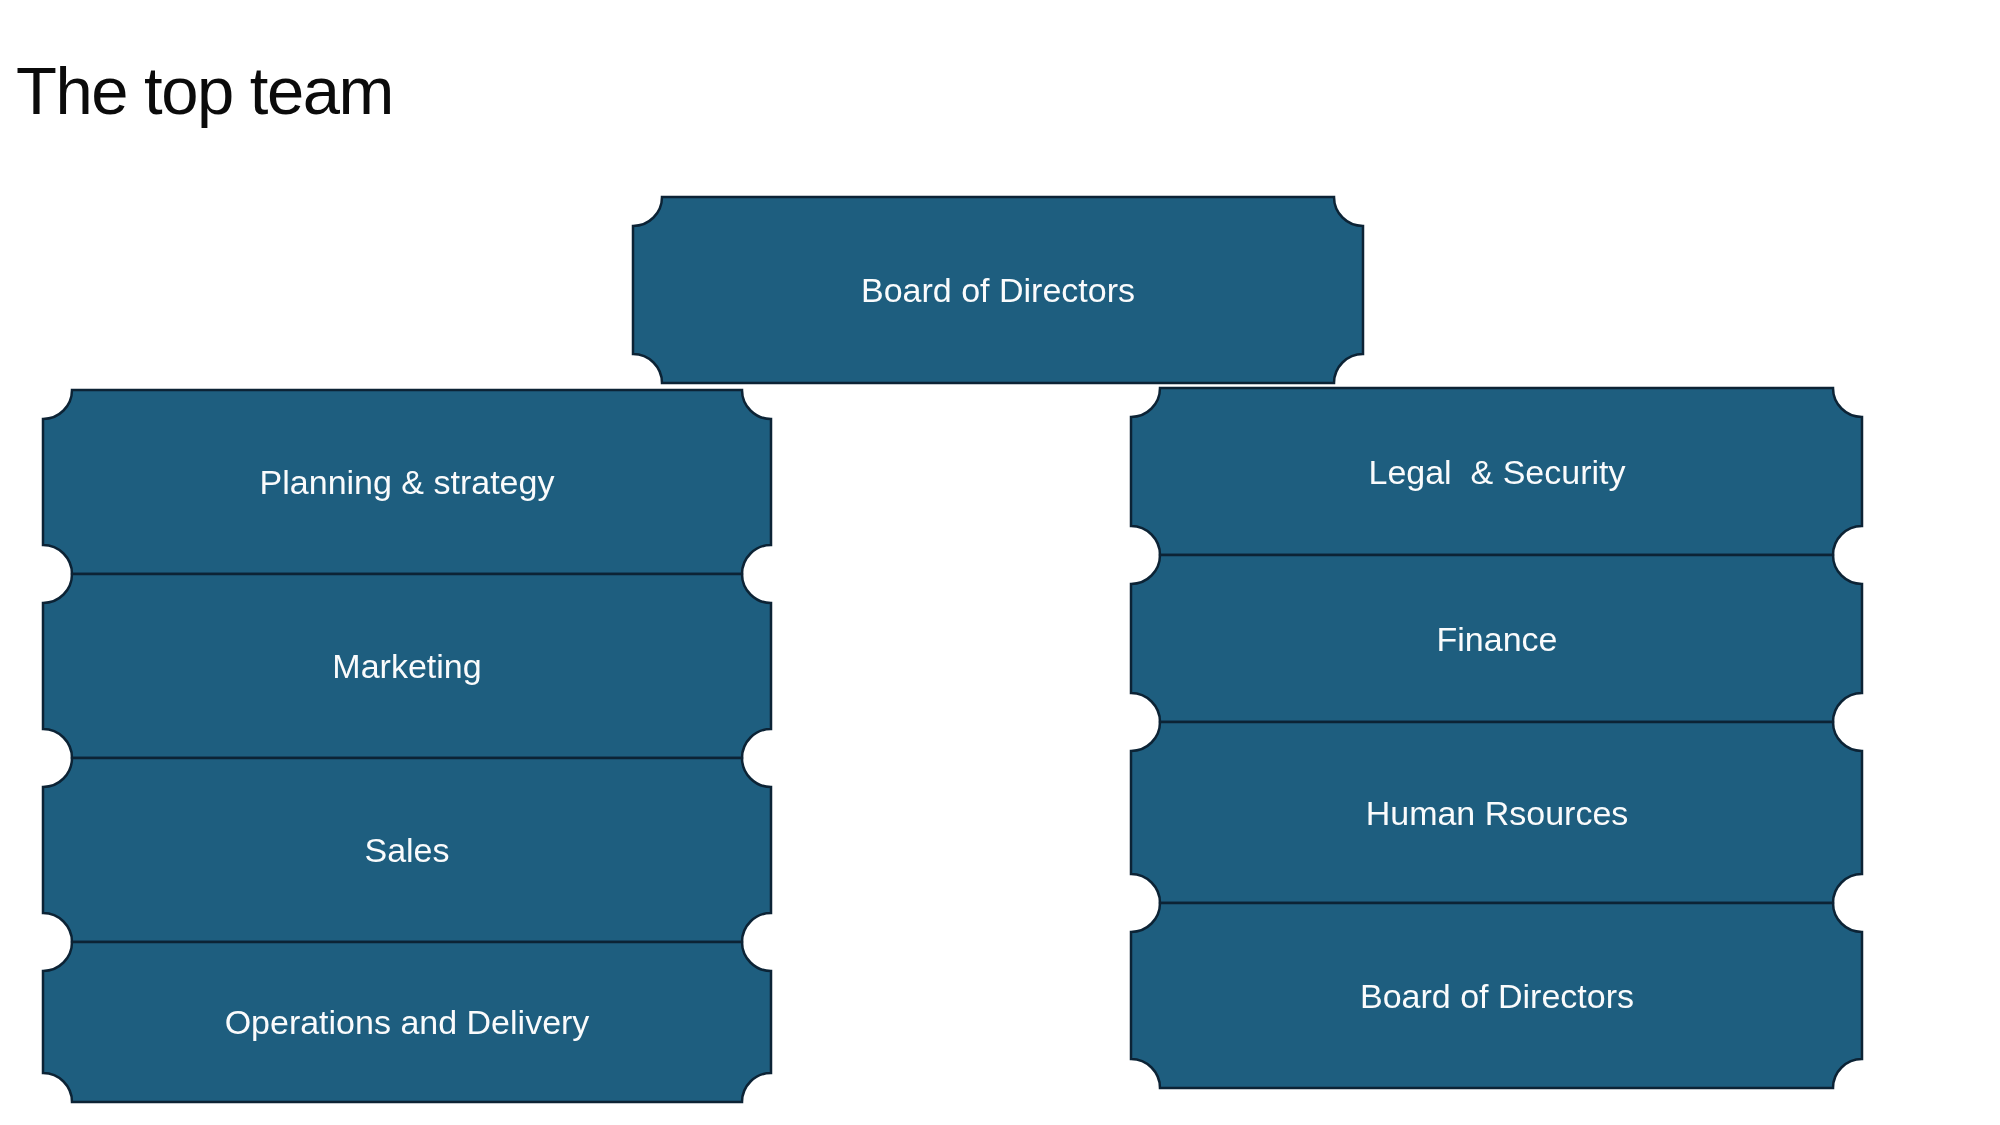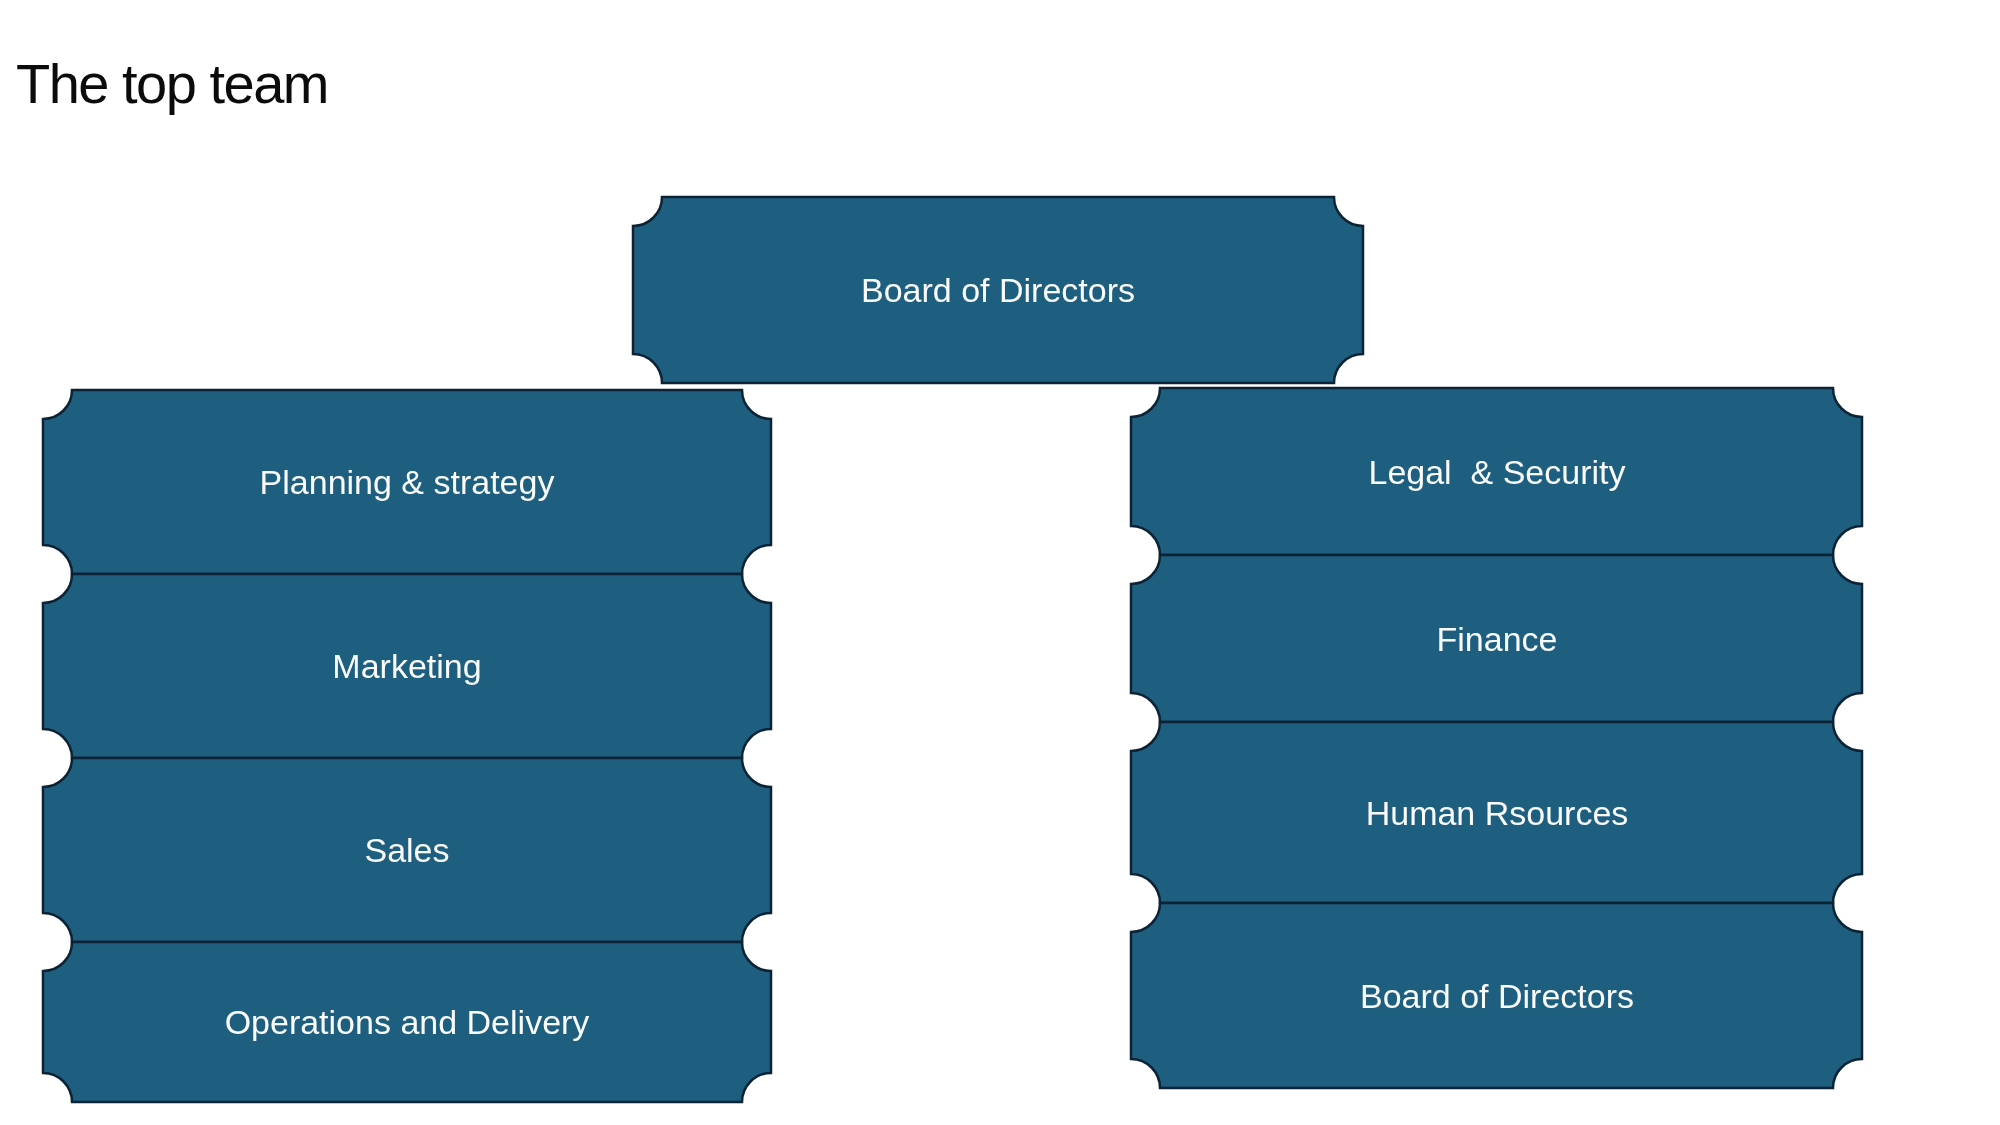--- a/index.html
+++ b/index.html
@@ -12,21 +12,21 @@
     width: 2000px;
     height: 1125px;
     background: #ffffff;
     overflow: hidden;
     font-family: "Liberation Sans", sans-serif;
   }
   #slide-title {
     position: absolute;
     left: 16px;
     top: 52px;
-    font-size: 56px;
+    font-size: 67px;
     line-height: 1.15;
     font-weight: 400;
     letter-spacing: -1.5px;
     color: #0b0b0b;
     white-space: pre;
   }
   #org-svg {
     position: absolute;
     left: 0;
     top: 0;

